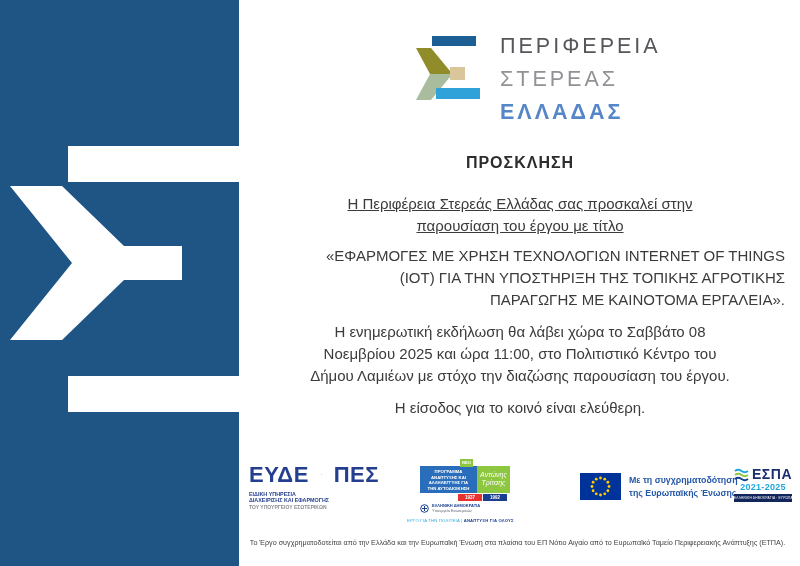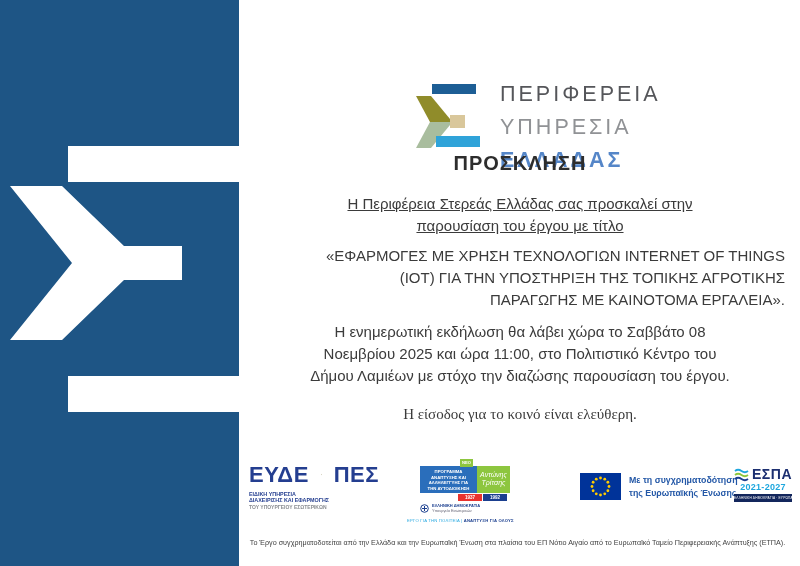--- a/index.html
+++ b/index.html
@@ -4,34 +4,34 @@
 <style>
   html,body{margin:0;padding:0;background:#fff;}
   .page{position:relative;width:800px;height:566px;background:#ffffff;overflow:hidden;
         font-family:"Liberation Sans",sans-serif;}
 
   
   .band{position:absolute;left:0;top:0;width:239px;height:566px;background:#1e5585;}
   .band svg{position:absolute;left:0;top:0;}
 
   
-  .brand{position:absolute;left:404px;top:28px;display:flex;gap:16px;margin-top:48px;}
+  .brand{position:absolute;left:404px;top:28px;display:flex;gap:16px;}
   .brand-text{padding-top:2px;font-size:21.5px;letter-spacing:3px;line-height:33px;}
   .brand-text .l1{color:#55565a;}
   .brand-text .l2{color:#909295;}
   .brand-text .l3{color:#5586c8;font-weight:bold;}
 
   
   .content{position:absolute;left:255px;top:151px;width:530px;text-align:center;color:#3b3b3b;}
-  .content h1{margin:0;font-size:20px;line-height:24px;font-weight:bold;letter-spacing:1px;color:#2d2d2d;}
+  .content h1{margin:0;font-size:16px;line-height:24px;font-weight:bold;letter-spacing:1px;color:#2d2d2d;}
   .content p{margin:0;font-size:15px;line-height:22px;white-space:pre-line;}
   .content .intro{margin-top:18px;text-decoration:underline;}
   .content .project{margin-top:8px;text-align:right;}
   .content .details{margin-top:10px;}
-  .content .entrance{margin-top:16px;font-family:Liberation Serif, serif;}
+  .content .entrance{margin-top:10px;}
 
   
   .eyde{position:absolute;left:249px;top:463px;width:130px;}
   .eyde .logotype{display:flex;align-items:flex-end;gap:12px;color:#243e90;
                   font-size:22px;font-weight:bold;letter-spacing:.5px;line-height:22px;}
   .eyde .caption{margin-top:6px;font-size:5.4px;line-height:5.8px;font-weight:bold;color:#243e90;white-space:pre-line;}
   .eyde .caption2{margin-top:1px;font-size:5px;color:#8a8d92;}
 
   .tritsis{position:absolute;left:407px;top:458px;width:112px;font-family:"Liberation Sans",sans-serif;}
   .t-row{position:relative;margin-left:13px;margin-top:8px;display:flex;width:90px;}
@@ -82,21 +82,21 @@
   <header class="brand">
     <svg width="80" height="76" viewBox="0 0 80 76">
       <rect x="28" y="8" width="44" height="10" fill="#1d5e95"></rect>
       <polygon points="12,20 27,20 46,43 46,46 26,46" fill="#908c2a"></polygon>
       <polygon points="12,72 27,72 46,49 46,46 26,46" fill="#a9bd9e"></polygon>
       <rect x="46" y="39" width="15" height="13" fill="#d9c79b"></rect>
       <rect x="32" y="60" width="44" height="11" fill="#2fa3d9"></rect>
     </svg>
     <div class="brand-text">
       <div class="l1">ΠΕΡΙΦΕΡΕΙΑ</div>
-      <div class="l2">ΥΠΗΡΕΣΙΑ</div>
+      <div class="l2">ΣΤΕΡΕΑΣ</div>
       <div class="l3">ΕΛΛΑΔΑΣ</div>
     </div>
   </header>
 
   <main class="content">
     <h1>ΠΡΟΣΚΛΗΣΗ</h1>
     <p class="intro">Η Περιφέρεια Στερεάς Ελλάδας σας προσκαλεί στην
 παρουσίαση του έργου με τίτλο</p>
     <p class="project">«ΕΦΑΡΜΟΓΕΣ ΜΕ ΧΡΗΣΗ ΤΕΧΝΟΛΟΓΙΩΝ INTERNET OF THINGS
 (IOT) ΓΙΑ ΤΗΝ ΥΠΟΣΤΗΡΙΞΗ ΤΗΣ ΤΟΠΙΚΗΣ ΑΓΡΟΤΙΚΗΣ
@@ -177,19 +177,19 @@
 
   <div class="espa">
     <div class="row">
       <svg width="15" height="14" viewBox="0 0 15 14">
         <path d="M1 3 Q4 0.5 7.5 3 T14 3" fill="none" stroke="#1ea7de" stroke-width="1.8"></path>
         <path d="M1 7 Q4 4.5 7.5 7 T14 7" fill="none" stroke="#8dc63f" stroke-width="1.8"></path>
         <path d="M1 11 Q4 8.5 7.5 11 T14 11" fill="none" stroke="#1b3f8f" stroke-width="1.8"></path>
       </svg>
       <span class="name">ΕΣΠΑ</span>
     </div>
-    <div class="period">2021-2027</div>
+    <div class="period">2021-2025</div>
     <div class="bar">ΕΛΛΗΝΙΚΗ ΔΗΜΟΚΡΑΤΙΑ · ΕΥΡΩΠΑΪΚΗ ΕΝΩΣΗ</div>
   </div>
 
   <div class="disclaimer">Το Έργο συγχρηματοδοτείται από την Ελλάδα και την Ευρωπαϊκή Ένωση στα πλαίσια του ΕΠ Νότιο Αιγαίο από το Ευρωπαϊκό Ταμείο Περιφερειακής Ανάπτυξης (ΕΤΠΑ).</div>
 
 </div>
 
 </body></html>

